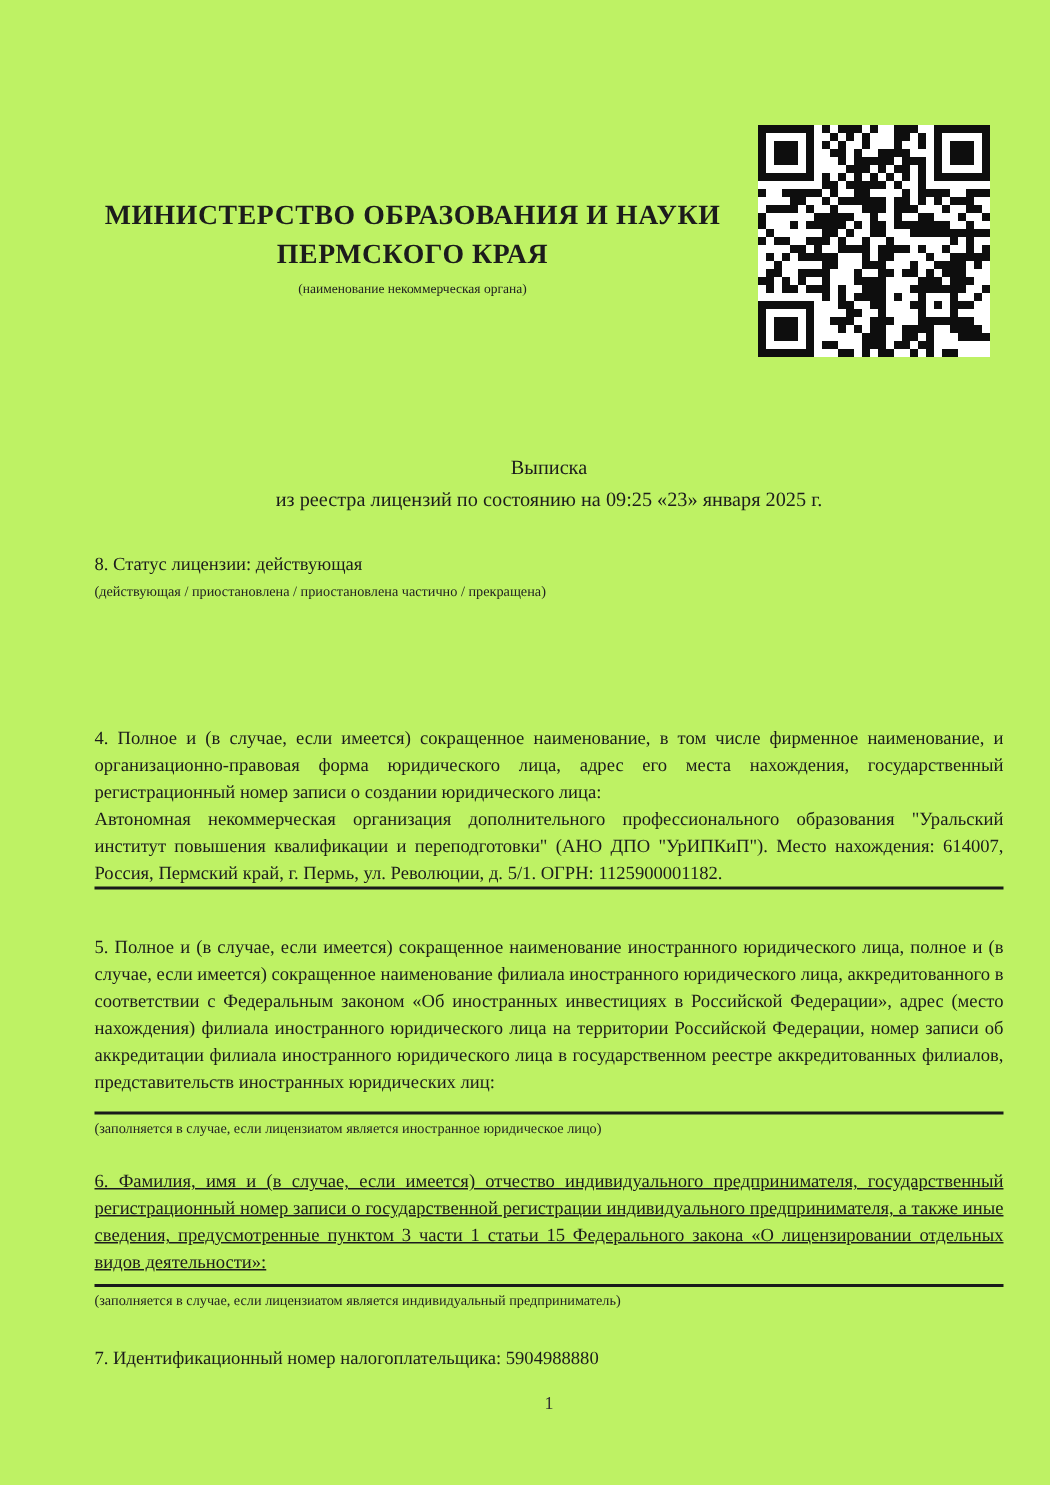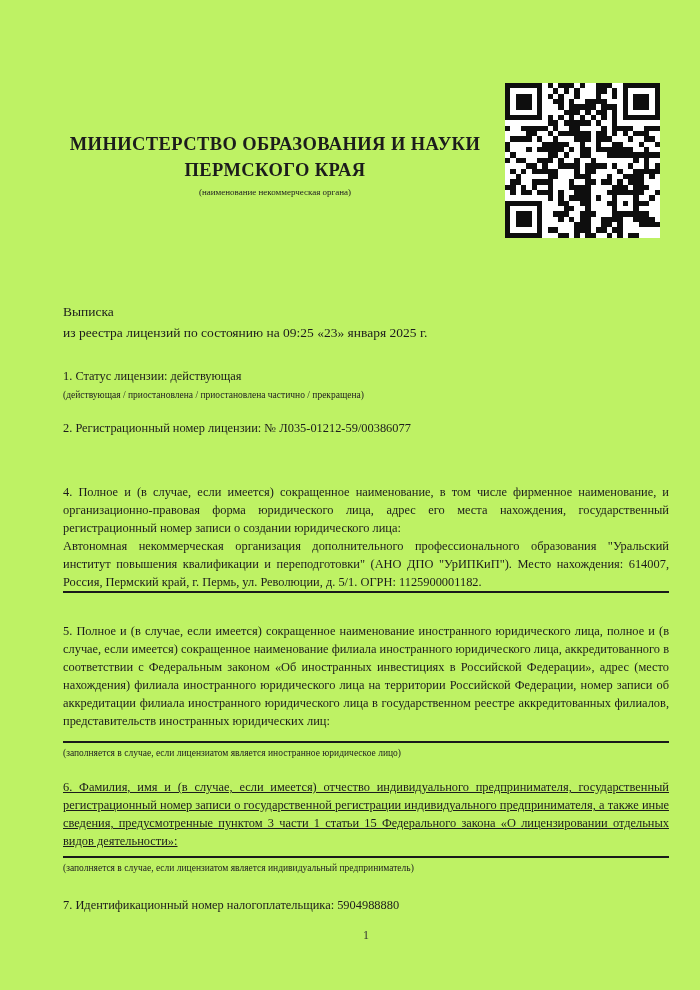--- a/index.html
+++ b/index.html
@@ -14,21 +14,21 @@
   }
   .abs{position:absolute;}
   
   .header-block{top:131px;left:63px;width:424px;text-align:center;}
   .ministry-line{font-size:18.5px;font-weight:bold;line-height:26px;letter-spacing:.4px;}
   .ministry-caption{font-size:9px;line-height:12px;margin-top:3px;color:#222;}
   
   .qr-box{top:83px;left:505px;width:155px;height:155px;}
   .qr-box svg{display:block;width:155px;height:155px;}
   
-  .title-block{top:301px;left:63px;width:606px;text-align:left;font-size:13.5px;line-height:21px;}
+  .title-block{top:301px;left:63px;width:606px;text-align:center;font-size:13.5px;line-height:21px;}
   
   .body-line{left:63px;width:606px;font-size:12.4px;line-height:18px;}
   .para{left:63px;width:606px;font-size:12.4px;line-height:18px;text-align:justify;}
   .para p{margin:0;padding:0;}
   .small-caption{left:63px;width:606px;text-align:left;font-size:9.5px;line-height:13px;color:#222;}
   .blank-rule{left:63px;width:606px;border-top:2px solid #1a1a1a;height:0;}
   .page-number{top:928px;left:63px;width:606px;text-align:center;font-size:12px;color:#333;}
   
   #sec1-text{top:367px;}
   #sec1-caption{top:389px;}
@@ -491,24 +491,23 @@
         <rect x="23" y="28" width="1" height="1" fill="#0e0e0e"></rect>
         <rect x="24" y="28" width="1" height="1" fill="#0e0e0e"></rect>
       </svg>
   </div>
 
   <div class="abs title-block">
     <div>Выписка</div>
     <div>из реестра лицензий по состоянию на 09:25 «23» января 2025 г.</div>
   </div>
 
-  <div id="sec1-text" class="abs body-line">1. Статус лицензии: действующая</div>
+  <div id="sec1-text" class="abs body-line">8. Статус лицензии: действующая</div>
   <div id="sec1-caption" class="abs small-caption">(действующая / приостановлена / приостановлена частично / прекращена)</div>
 
-  <div id="sec2-text" class="abs body-line">2. Регистрационный номер лицензии: № Л035-01212-59/00386077</div>
 
 
   <div id="sec4-para" class="abs para">
     <p>4. Полное и (в случае, если имеется) сокращенное наименование, в том числе фирменное наименование, и организационно-правовая форма юридического лица, адрес его места нахождения, государственный регистрационный номер записи о создании юридического лица:</p>
     <p>Автономная некоммерческая организация дополнительного профессионального образования "Уральский институт повышения квалификации и переподготовки" (АНО ДПО "УрИПКиП"). Место нахождения: 614007, Россия, Пермский край, г. Пермь, ул. Революции, д. 5/1. ОГРН: 1125900001182.</p>
   </div>
   <div id="sec4-rule" class="abs blank-rule"></div>
 
   <div id="sec5-para" class="abs para">
     <p>5. Полное и (в случае, если имеется) сокращенное наименование иностранного юридического лица, полное и (в случае, если имеется) сокращенное наименование филиала иностранного юридического лица, аккредитованного в соответствии с Федеральным законом «Об иностранных инвестициях в Российской Федерации», адрес (место нахождения) филиала иностранного юридического лица на территории Российской Федерации, номер записи об аккредитации филиала иностранного юридического лица в государственном реестре аккредитованных филиалов, представительств иностранных юридических лиц:</p>

